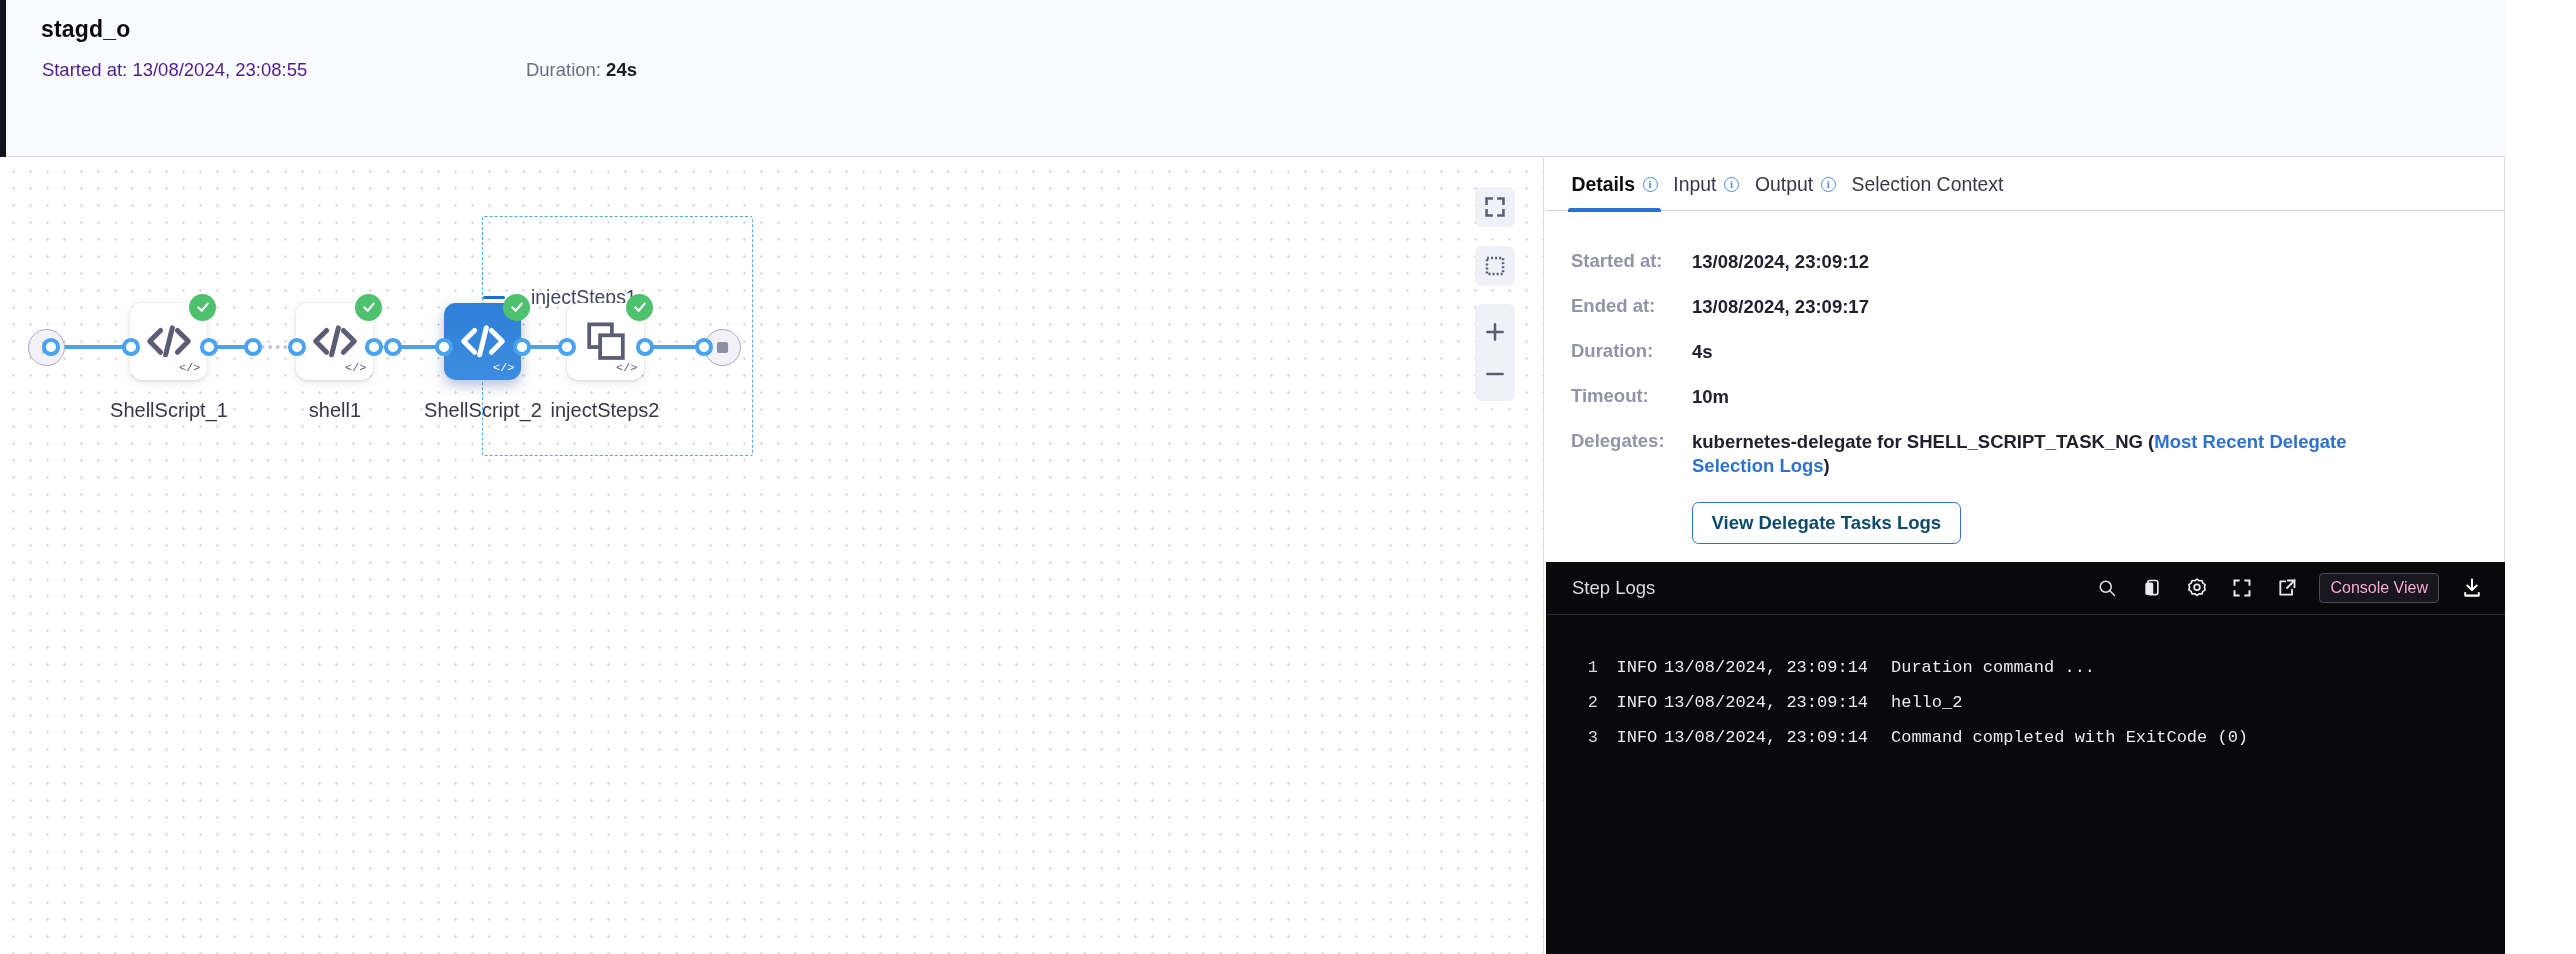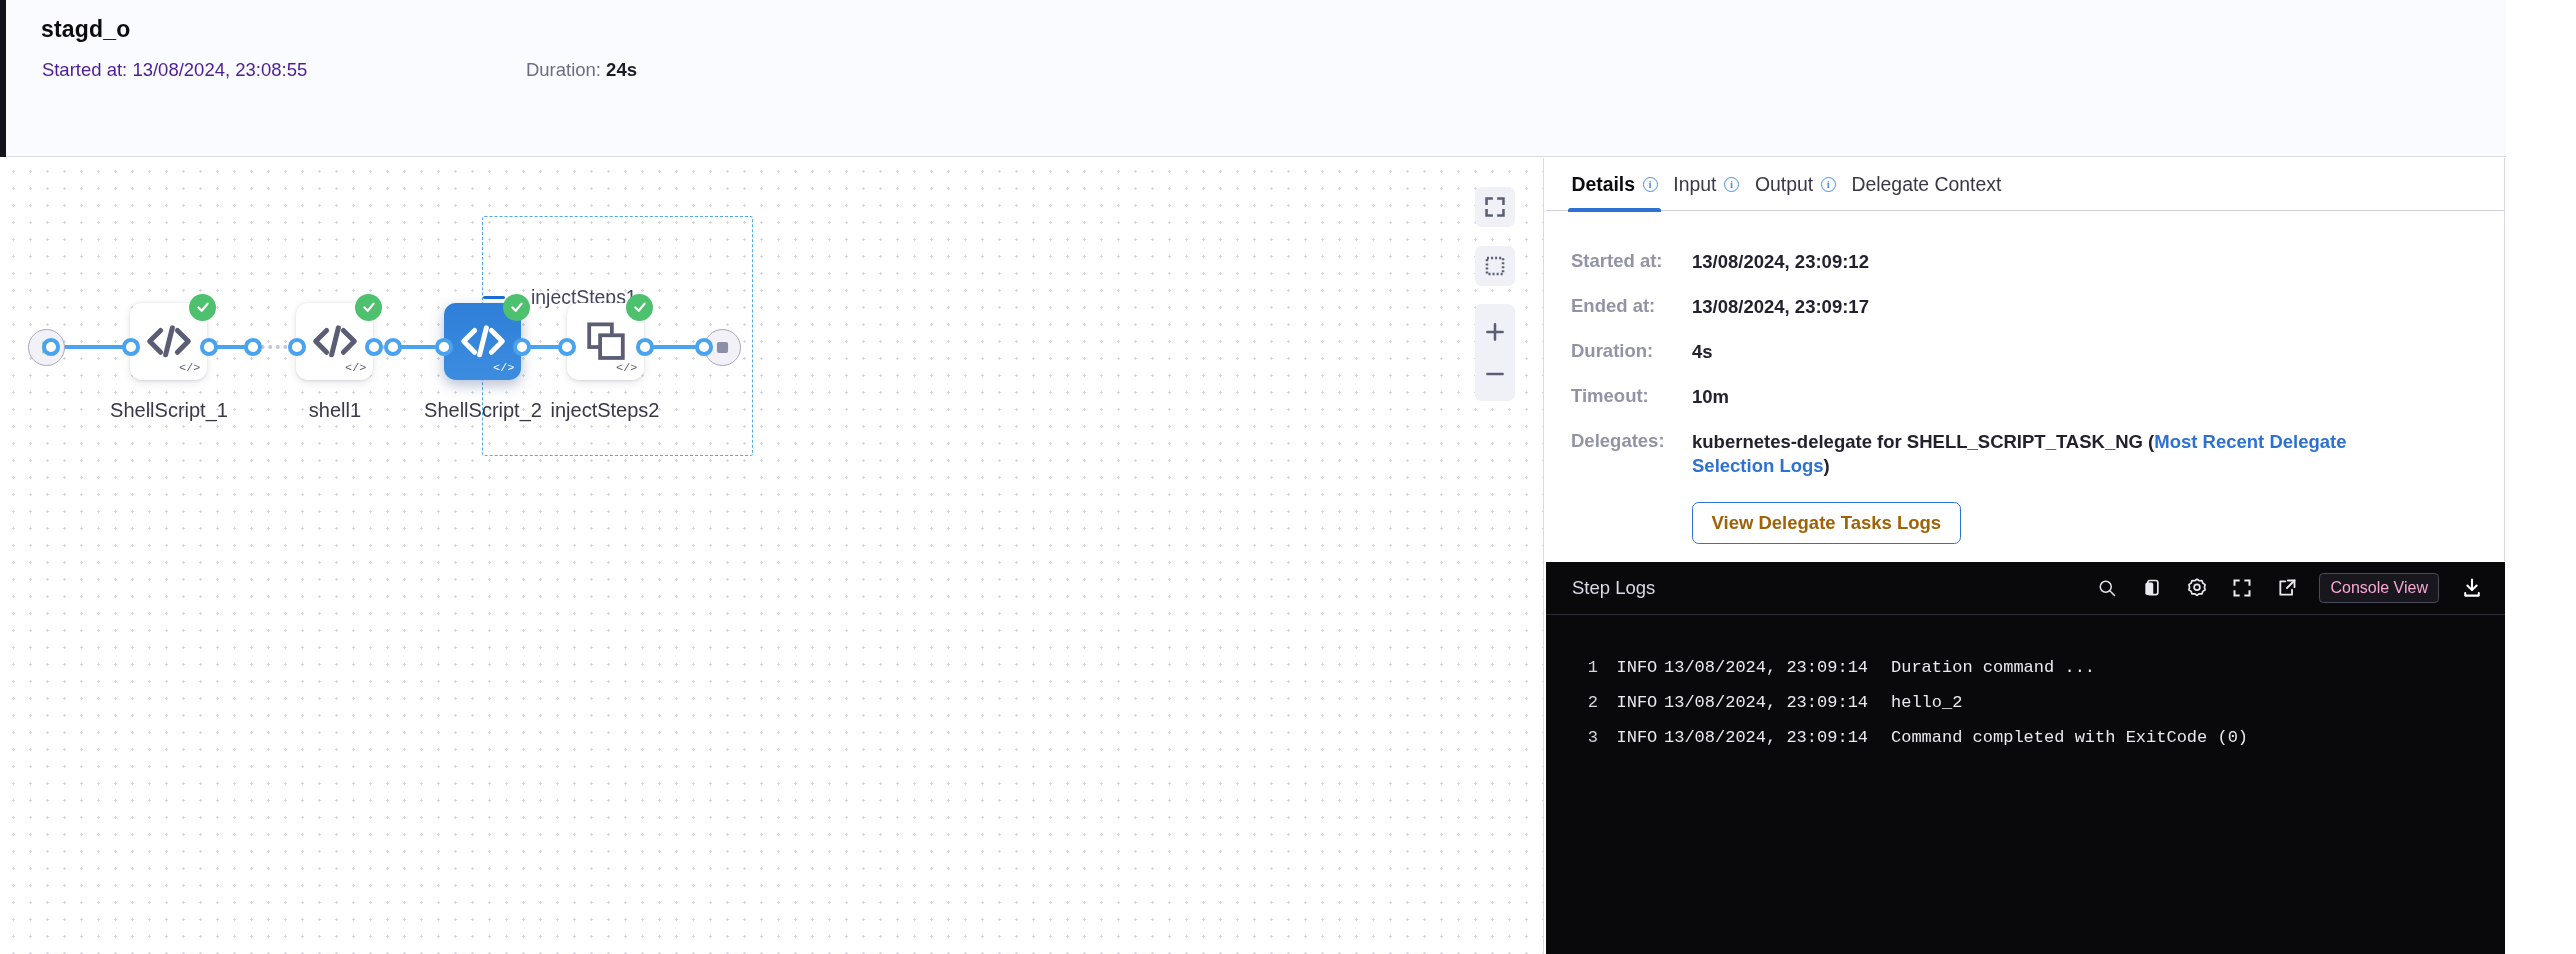--- a/index.html
+++ b/index.html
@@ -193,21 +193,21 @@
   }
   .dvalue {
     font-size: 18.5px; color: #22222e; font-weight: 700;
     max-width: 665px; line-height: 1.3;
   }
   .dvalue a { color: #2d72d2; text-decoration: none; font-weight: 700; }
   .btn-delegate {
     margin-left: 121px; margin-top: 2.5px;
     display: inline-block;
     border: 1.7px solid #2d72d2; border-radius: 6.7px;
-    color: #a16207; background: #ffffff;
+    color: #0c4a6e; background: #ffffff;
     font-size: 18.5px; font-weight: 700;
     padding: 9.3px 18.5px; cursor: pointer;
     font-family: "Liberation Sans", sans-serif;
   }
 
   
   .console {
     position: absolute; left: 1546px; top: 562px;
     width: 959px; height: 392px;
     background: #09090c;
@@ -403,21 +403,21 @@
       </div>
       <div class="tab">
         <span>Input</span>
         <span class="info-i">i</span>
       </div>
       <div class="tab">
         <span>Output</span>
         <span class="info-i">i</span>
       </div>
       <div class="tab">
-        <span>Delegate Context</span>
+        <span>Selection Context</span>
       </div>
     </div>
 
     <div class="details">
       <div class="drow">
         <div class="dlabel">Started at:</div>
         <div class="dvalue">13/08/2024, 23:09:12</div>
       </div>
       <div class="drow">
         <div class="dlabel">Ended at:</div>

